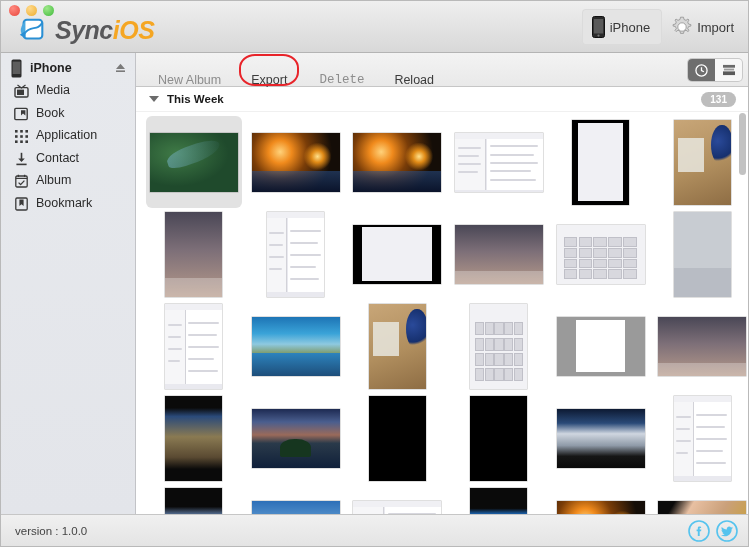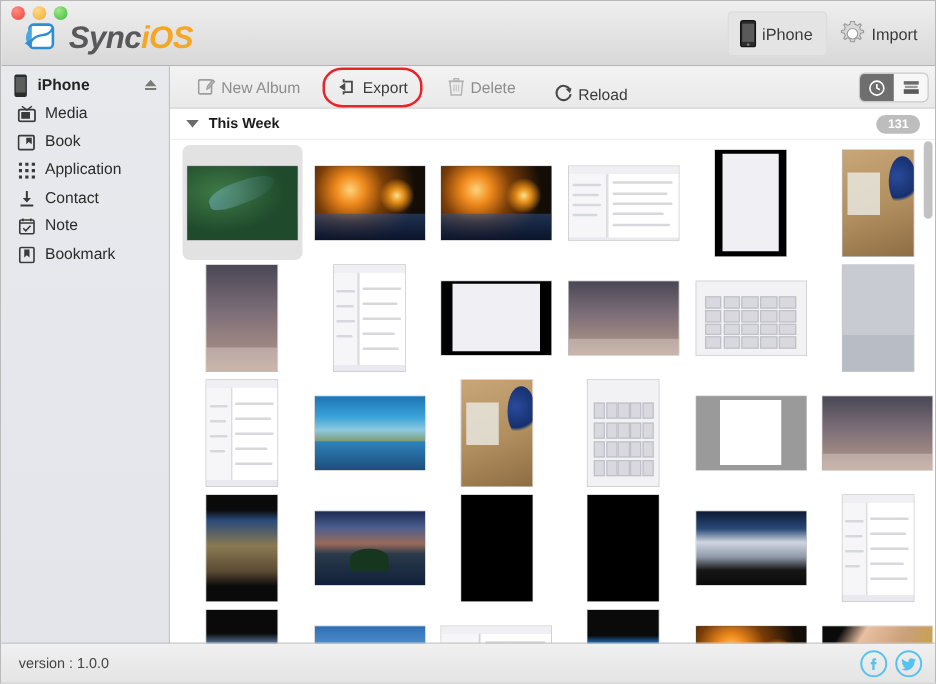--- a/index.html
+++ b/index.html
@@ -97,25 +97,26 @@
     width: 614px; height: 34px;
     background: linear-gradient(180deg, #f3f3f3 0%, #e9e9e9 100%);
     border-bottom: 1px solid #c6c6c6;
     box-sizing: border-box;
     display: flex;
     align-items: center;
   }
   .tb-btn {
     display: flex;
     align-items: center;
-    gap: 4px;
+    gap: 16px;
     padding: 0 8px;
     height: 26px;
     cursor: default;
     position: relative;
+    flex-direction: column;
   }
   .tb-label {
     font-size: 12.5px;
     color: #8d8d8d;
   }
   .tb-btn.enabled .tb-label { color: #3b3b3b; }
   .tb-highlight {
     position: absolute;
     left: -4px; top: -3px;
     right: -4px; bottom: -3px;
@@ -413,21 +414,21 @@
 
     <div class="tb-btn enabled" style="margin-left:14px;">
       <div class="tb-highlight"></div>
       <svg width="16" height="15" viewBox="0 0 18 16">
         <path d="M5.5 1.2 L5.5 3.2 L13 3.2 L13 12.8 L5.5 12.8 L5.5 14.8" fill="none" stroke="#4a4a4a" stroke-width="1.6"></path>
         <path d="M1.5 8 L7 4.2 L7 11.8 Z" fill="#4a4a4a"></path>
       </svg>
       <span class="tb-label">Export</span>
     </div>
 
-    <div class="tb-btn" style="margin-left:16px;">
+    <div class="tb-btn" style="margin-left:16px;font-family:Liberation Mono, monospace;">
       <svg width="14" height="15" viewBox="0 0 14 16">
         <path d="M1.5 3.5 L12.5 3.5 L11.3 15 L2.7 15 Z" fill="none" stroke="#b4b4b4" stroke-width="1.3"></path>
         <path d="M0.5 3.2 L13.5 3.2" stroke="#b4b4b4" stroke-width="1.4"></path>
         <path d="M5 1 L9 1 L9 3 L5 3 Z" fill="none" stroke="#b4b4b4" stroke-width="1.2"></path>
         <path d="M5 6 L5 12 M7 6 L7 12 M9 6 L9 12" stroke="#c8c8c8" stroke-width="1.1"></path>
       </svg>
       <span class="tb-label">Delete</span>
     </div>
 
     <div class="tb-btn enabled" style="margin-left:14px;align-items:flex-end;">
@@ -524,21 +525,21 @@
 
     <div class="sb-item">
       <span class="sb-ico">
         <svg width="13" height="14" viewBox="0 0 13 14">
           <rect x="0.8" y="2" width="11.4" height="11" rx="1.2" fill="none" stroke="#3a3a3a" stroke-width="1.3"></rect>
           <path d="M0.8 4.4 L12.2 4.4" stroke="#3a3a3a" stroke-width="1.2"></path>
           <path d="M3.4 0.8 L3.4 3 M9.6 0.8 L9.6 3" stroke="#3a3a3a" stroke-width="1.3"></path>
           <path d="M3.6 8.6 L5.6 10.6 L9.4 6.6" fill="none" stroke="#3a3a3a" stroke-width="1.3"></path>
         </svg>
       </span>
-      <span class="sb-label">Note</span>
+      <span class="sb-label">Album</span>
     </div>
 
     <div class="sb-item">
       <span class="sb-ico">
         <svg width="13" height="14" viewBox="0 0 13 14">
           <rect x="0.8" y="1" width="11.4" height="12" rx="1.2" fill="none" stroke="#3a3a3a" stroke-width="1.3"></rect>
           <path d="M4.4 2.6 L8.6 2.6 L8.6 9 L6.5 7.2 L4.4 9 Z" fill="#3a3a3a"></path>
         </svg>
       </span>
       <span class="sb-label">Bookmark</span>

